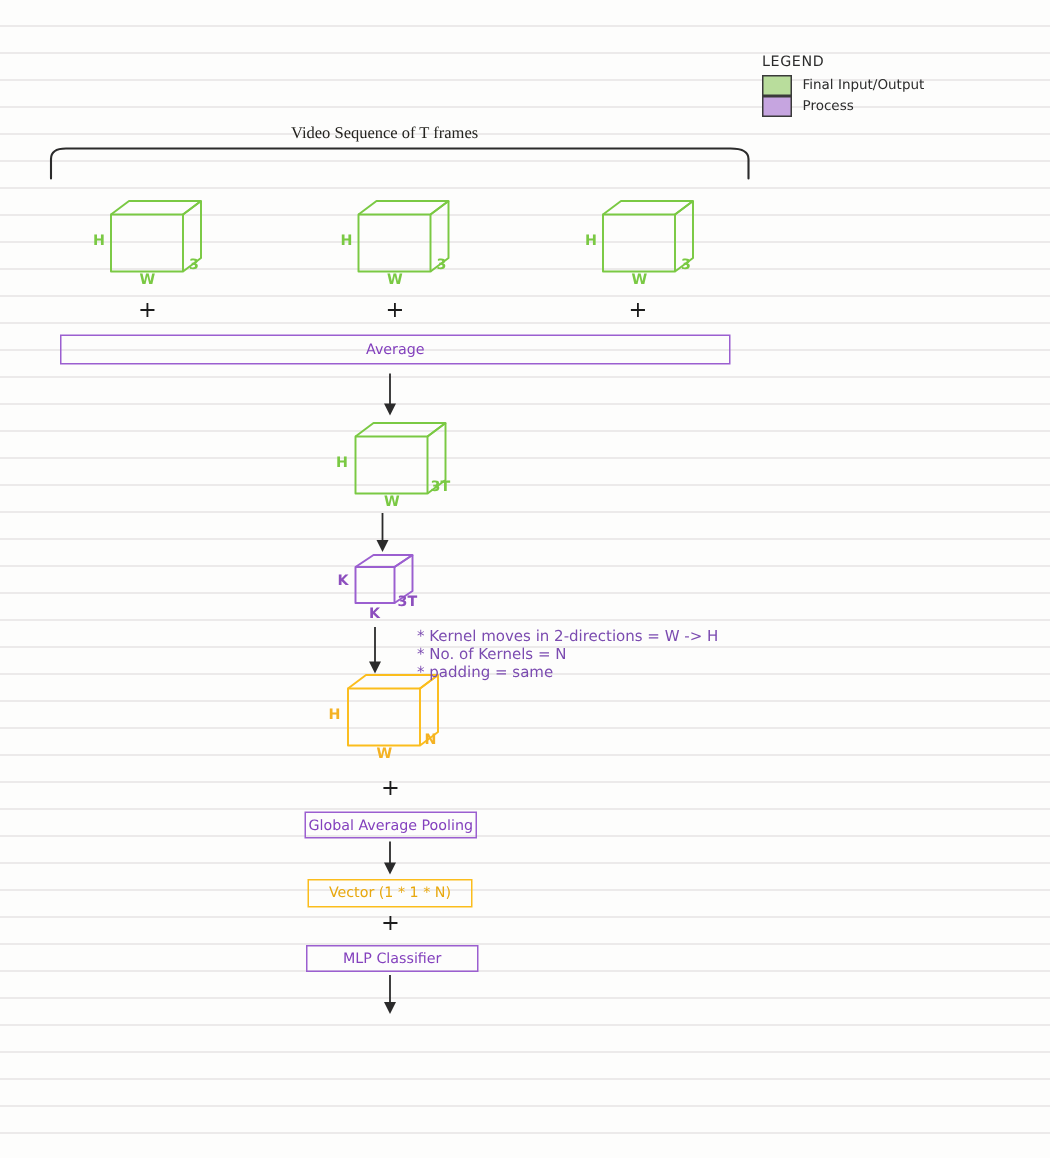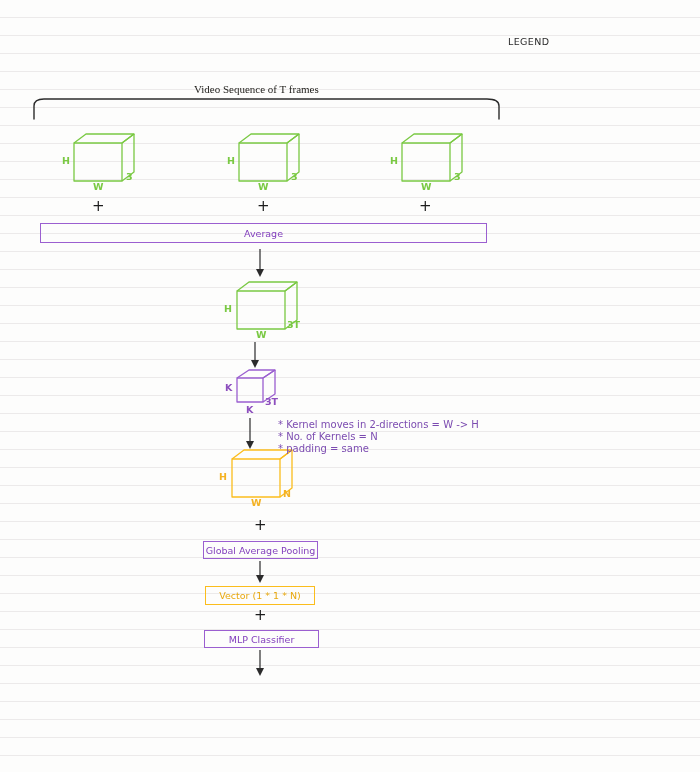--- a/index.html
+++ b/index.html
@@ -196,21 +196,29 @@
 
     <g stroke="#2b2b2b" stroke-width="1.2" fill="none">
       <line x1="260" y1="650" x2="260" y2="674"></line>
       <path d="M 256 668 L 260 676 L 264 668" fill="#2b2b2b" stroke="none"></path>
     </g>
   </svg>
 
   <div id="legend">
     <div class="legend-title">LEGEND</div>
 
-
+    <div class="legend-row">
+      <span class="swatch" style="background:#b9dd9c"></span>
+      <span class="legend-label">Final Input/Output</span>
+    </div>
+
+    <div class="legend-row">
+      <span class="swatch" style="background:#c6a5e0"></span>
+      <span class="legend-label">Process</span>
+    </div>
 
   </div>
 
   <div class="lbl title-text" style="left:194px; top:84px;font-family:Liberation Serif, serif;">Video Sequence of T frames</div>
 
   <div class="lbl dim-green" style="left:62px; top:156px;">H</div>
   <div class="lbl dim-green" style="left:93px; top:182px;">W</div>
   <div class="lbl dim-green" style="left:126px; top:172px;">3</div>
 
   <div class="lbl dim-green" style="left:227px; top:156px;">H</div>

